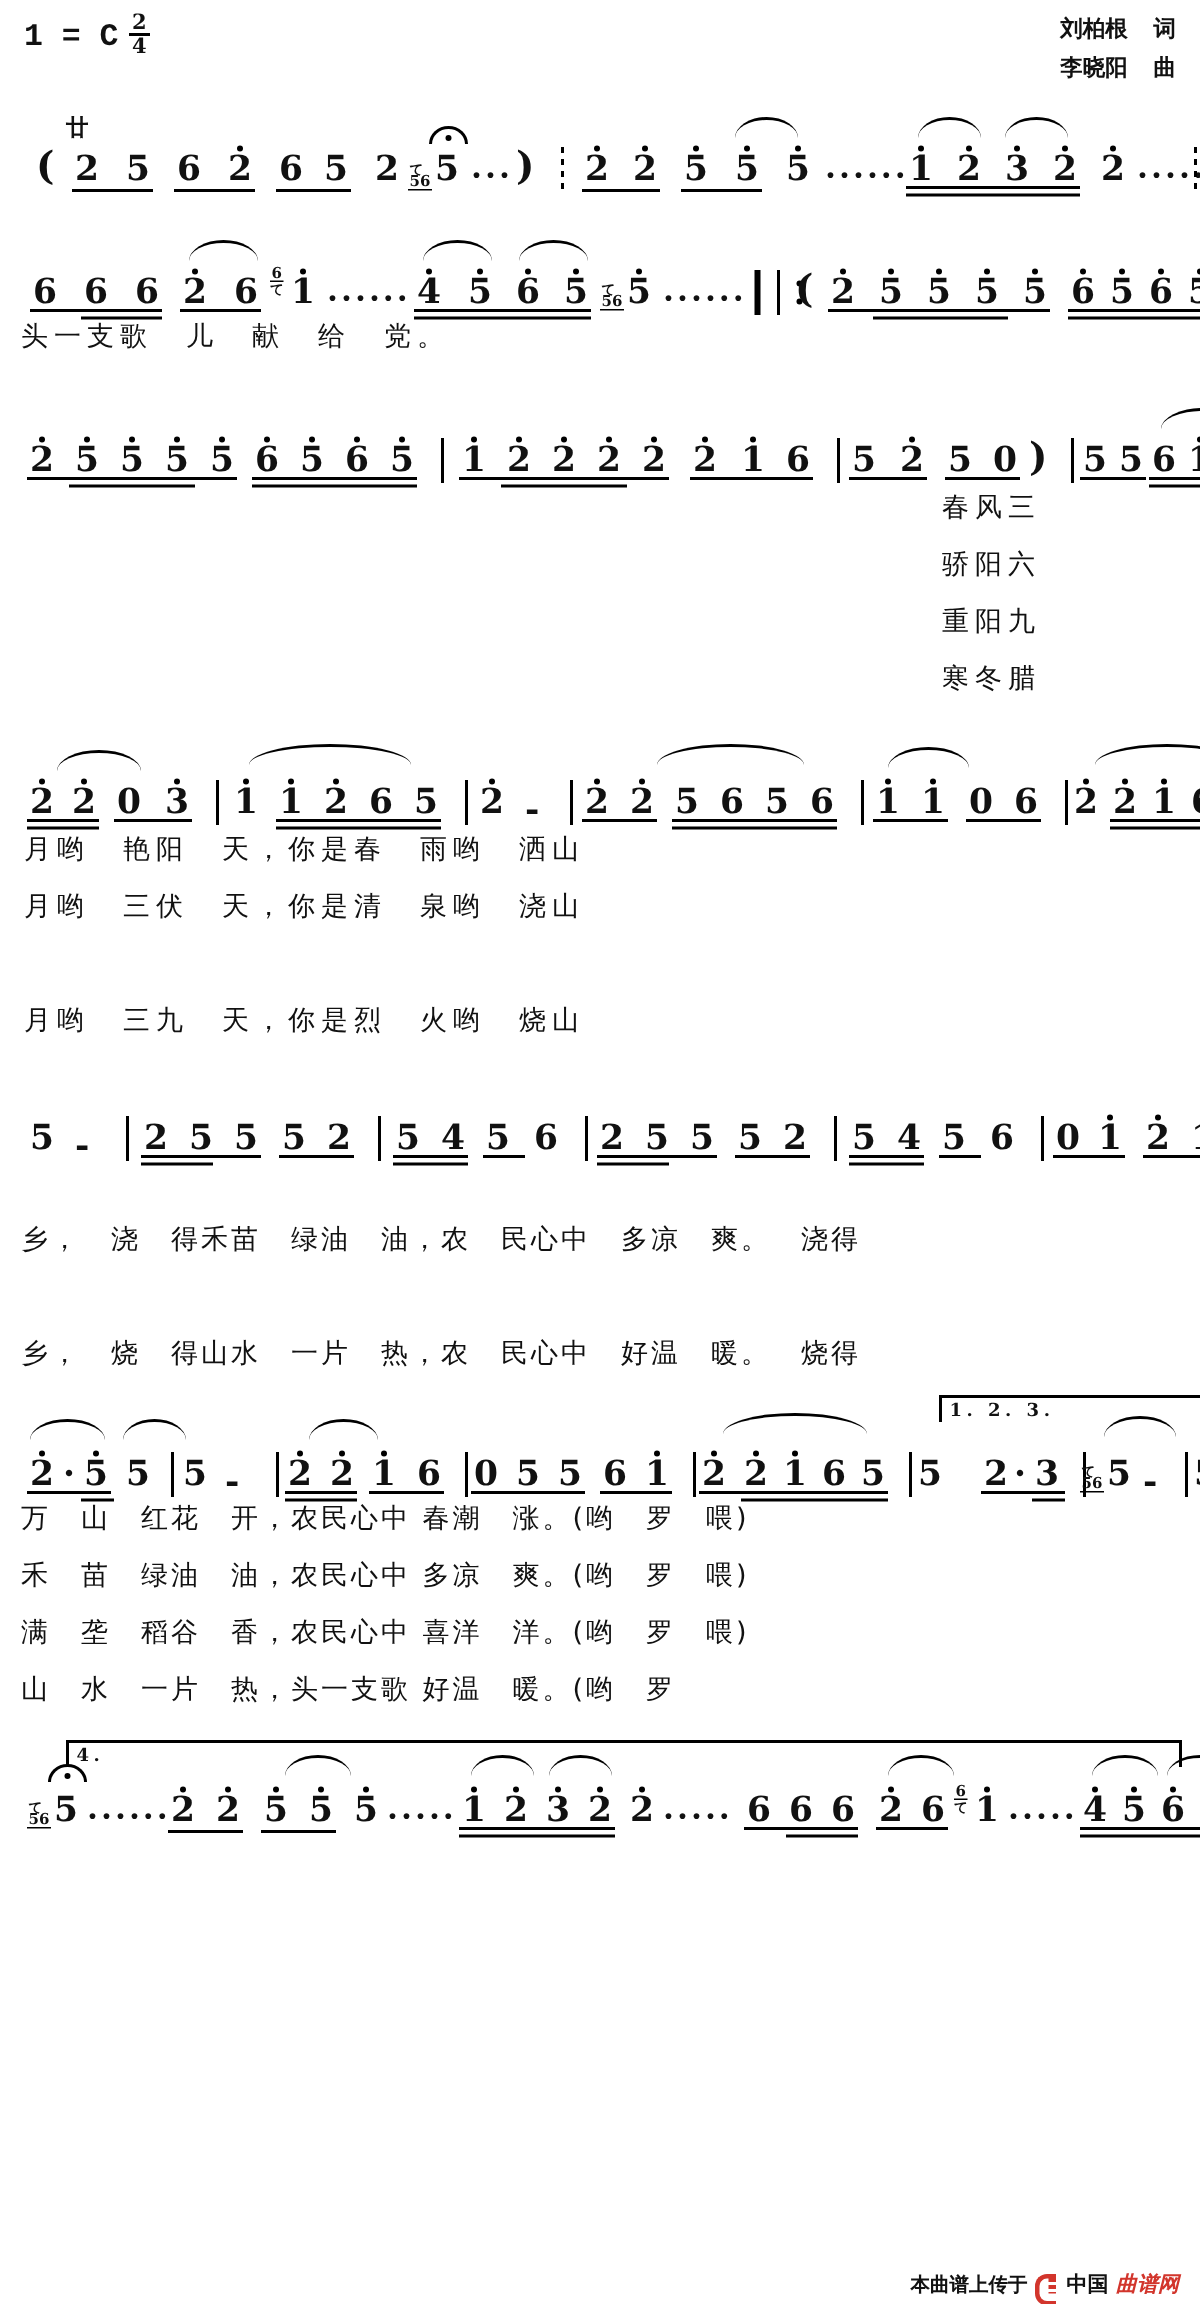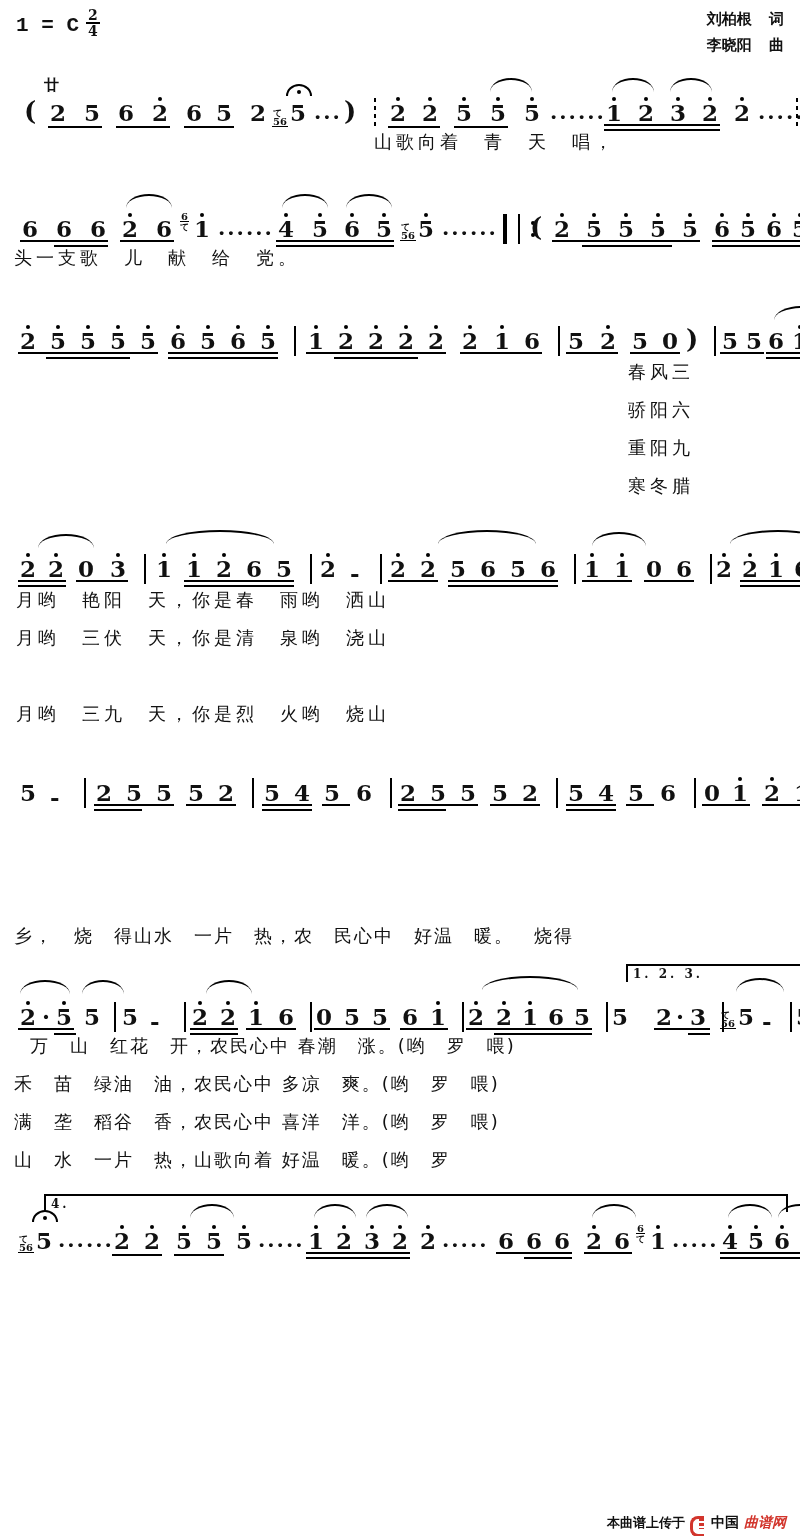--- a/index.html
+++ b/index.html
@@ -196,23 +196,20 @@
       <span class="slur" style="left:656px;width:42px;top:0px;"></span>
       <span class="note up" style="position:absolute;left:654px;top:20px;width:20px;"><span class="d">3</span></span>
       <span class="note up" style="position:absolute;left:686px;top:20px;width:20px;"><span class="d">2</span></span>
       <span class="beam1" style="left:590px;width:116px;top:46px;"></span>
       <span class="beam2" style="left:590px;width:116px;top:51px;"></span>
       <span class="note up" style="position:absolute;left:718px;top:20px;width:20px;"><span class="d">2</span></span>
 
       <span class="dots3" style="position:absolute;left:744px;top:26px;">·····</span>
       <span class="dashline" style="position:absolute;left:778px;top:20px;"></span>
     </div>
-    <div class="lyrics">
-      <span class="lyr" style="left:360px;top:-6px;letter-spacing:4px;">山歌向着　青　天　唱，</span>
-    </div>
   </div>
 
   <div class="system" style="margin-top:24px;">
     <div class="noterow" style="height:58px;">
       <span class="note" style="position:absolute;left:6px;top:20px;width:20px;"><span class="d">6</span></span>
       <span class="note" style="position:absolute;left:40px;top:20px;width:20px;"><span class="d">6</span></span>
       <span class="note" style="position:absolute;left:74px;top:20px;width:20px;"><span class="d">6</span></span>
       <span class="beam1" style="left:6px;width:88px;top:46px;"></span>
       <span class="beam2" style="left:40px;width:54px;top:51px;"></span>
 
@@ -453,20 +450,21 @@
 
       <span class="note" style="position:absolute;left:688px;top:16px;width:20px;"><span class="d">0</span></span>
       <span class="note up" style="position:absolute;left:716px;top:16px;width:20px;"><span class="d">1</span></span>
       <span class="beam1" style="left:688px;width:48px;top:42px;"></span>
       <span class="note up" style="position:absolute;left:748px;top:16px;width:20px;"><span class="d">2</span></span>
       <span class="note up" style="position:absolute;left:778px;top:16px;width:20px;"><span class="d">1</span></span>
       <span class="beam1" style="left:748px;width:50px;top:42px;"></span>
 
     </div>
     <div class="lyrics" style="height:150px;">
+      <span class="lyr" style="left:0px;top:34px;letter-spacing:2px;">乡，　浇　得禾苗　绿油　油，农　民心中　多凉　爽。　浇得</span>
       <span class="lyr" style="left:0px;top:110px;letter-spacing:2px;">乡，　烧　得山水　一片　热，农　民心中　好温　暖。　烧得</span>
     </div>
   </div>
 
   <div class="system" style="margin-top:22px;">
     <div class="volta" style="left:612px;top:-22px;width:176px;">
       <span class="vl">1.  2.  3.</span>
     </div>
     <div class="noterow" style="height:52px;">
       <span class="slur" style="left:6px;width:50px;top:-6px;"></span>
@@ -526,24 +524,24 @@
       </span>
       <span class="slur" style="left:722px;width:48px;top:-8px;"></span>
       <span class="note" style="position:absolute;left:722px;top:16px;width:20px;"><span class="d">5</span></span>
       <span class="dash" style="position:absolute;left:748px;top:22px;">-</span>
 
       <span class="bar" style="position:absolute;left:770px;top:16px;"></span>
       <span class="note" style="position:absolute;left:780px;top:16px;width:20px;"><span class="d">5</span></span>
 
     </div>
     <div class="lyrics" style="height:150px;">
-      <span class="lyr" style="left:16px;top:-4px;letter-spacing:2px;">万　山　红花　开，农民心中 春潮　涨。(哟　罗　喂)</span>
+      <span class="lyr" style="left:0px;top:-4px;letter-spacing:2px;">万　山　红花　开，农民心中 春潮　涨。(哟　罗　喂)</span>
       <span class="lyr" style="left:0px;top:34px;letter-spacing:2px;">禾　苗　绿油　油，农民心中 多凉　爽。(哟　罗　喂)</span>
       <span class="lyr" style="left:0px;top:72px;letter-spacing:2px;">满　垄　稻谷　香，农民心中 喜洋　洋。(哟　罗　喂)</span>
-      <span class="lyr" style="left:0px;top:110px;letter-spacing:2px;">山　水　一片　热，山歌向着 好温　暖。(哟　罗</span>
+      <span class="lyr" style="left:0px;top:110px;letter-spacing:2px;">山　水　一片　热，头一支歌 好温　暖。(哟　罗</span>
     </div>
   </div>
 
   <div class="system" style="margin-top:18px;">
     <div class="volta right-end" style="left:30px;top:-12px;width:740px;">
       <span class="vl">4.</span>
     </div>
     <div class="noterow" style="height:56px;">
       <span class="grace" style="position:absolute;left:4px;top:18px;">
         <span class="gn">56</span>

